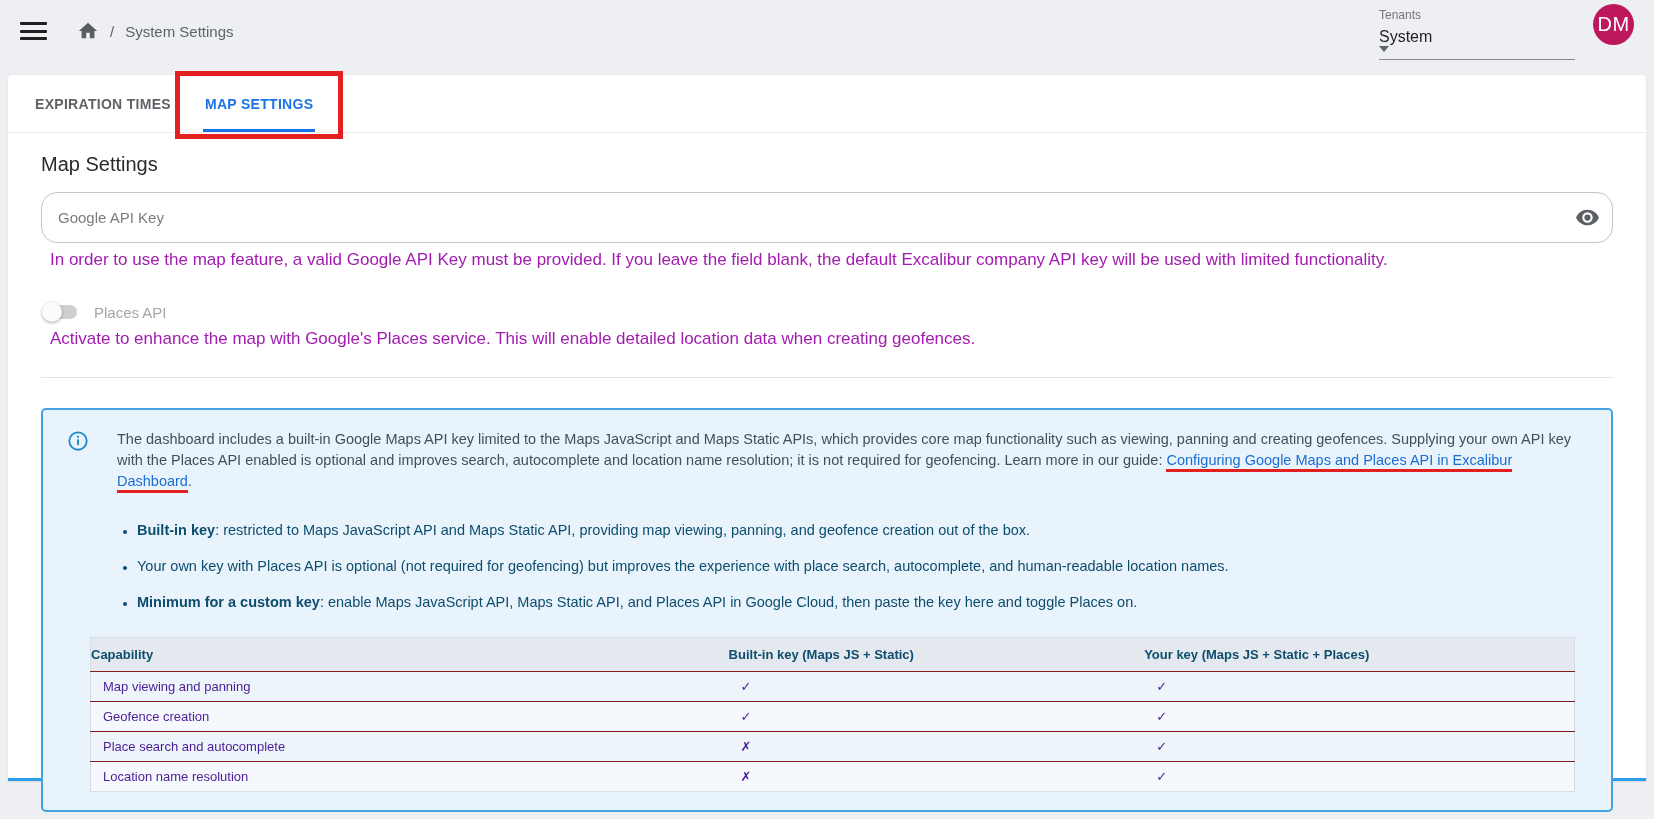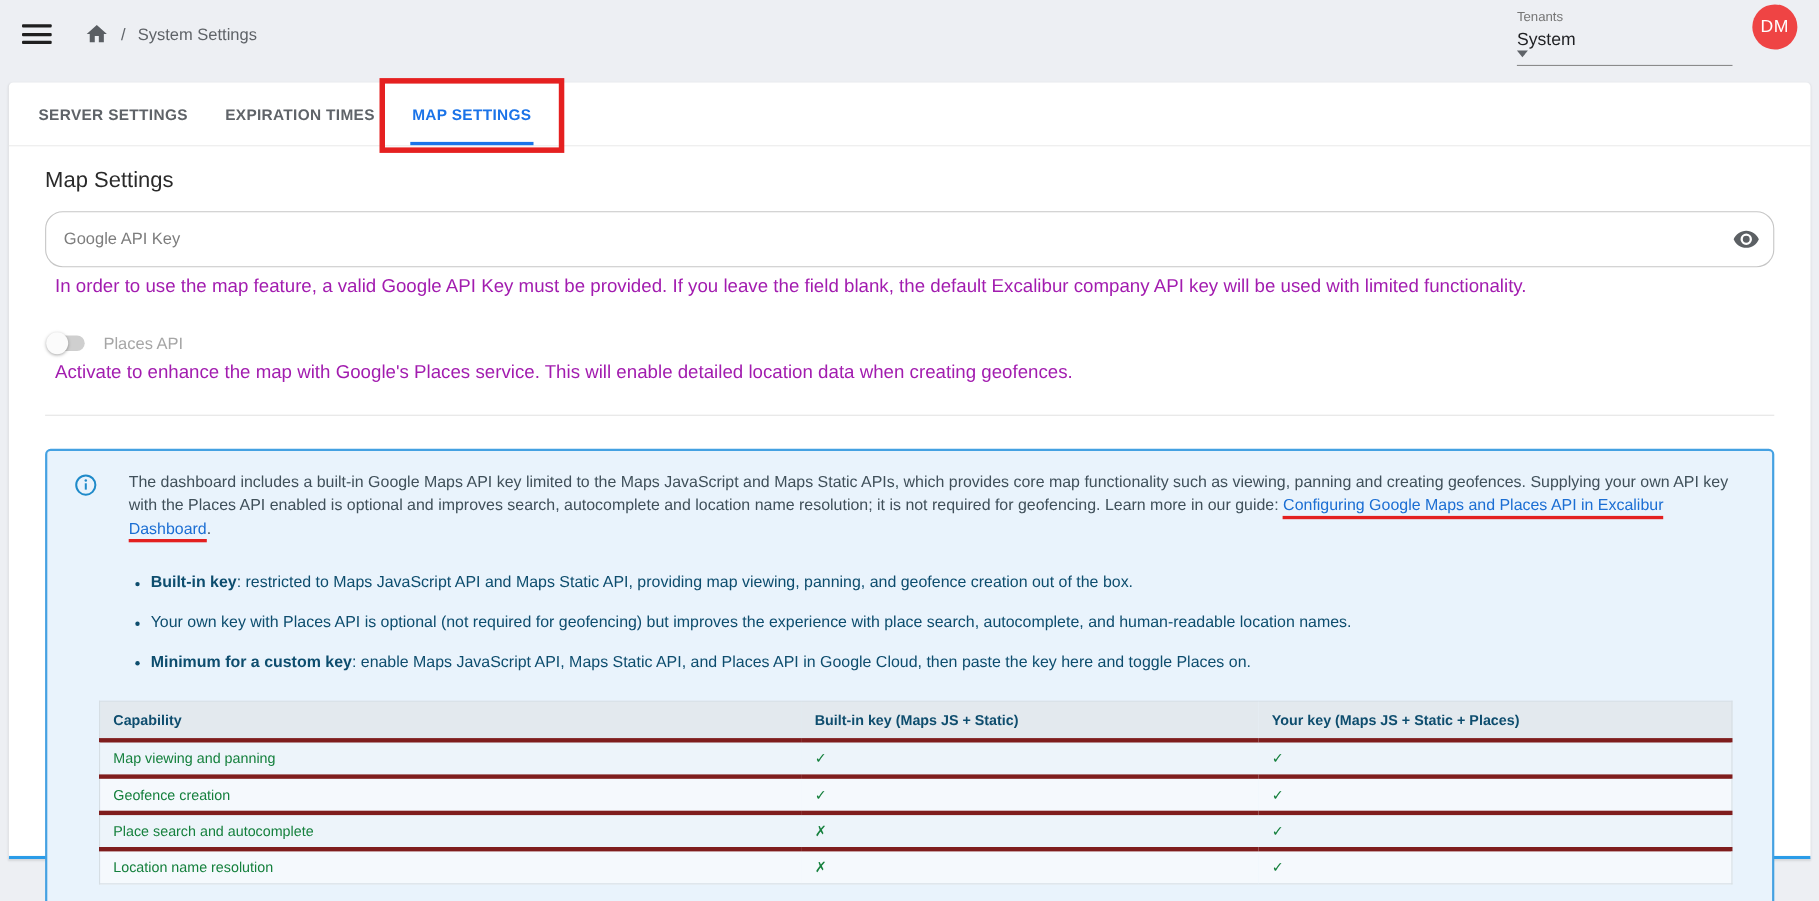--- a/index.html
+++ b/index.html
@@ -16,21 +16,21 @@
   .hamburger { width:27px; height:18px; display:flex; flex-direction:column; justify-content:space-between; cursor:pointer; margin-left:4px; }
   .hamburger span { height:3px; background:#1f1f1f; border-radius:1px; }
   .breadcrumb { display:flex; align-items:center; gap:11px; margin-left:30px; color:#5f6368; font-size:15px; }
   .breadcrumb .home-ic { width:22px; height:22px; fill:#5a5e63; cursor:pointer; }
   .topbar-right { margin-left:auto; display:flex; align-items:flex-start; gap:18px; }
   .tenant-select { width:196px; padding-top:6px; }
   .tenant-label { font-size:12px; color:#757575; margin-bottom:4px; }
   .tenant-value-row { display:flex; align-items:flex-start; justify-content:space-between; border-bottom:1px solid #8b8b8b; padding:2px 6px 7px 0; cursor:pointer;flex-direction:column; }
   .tenant-value { font-size:16px; color:#1f2023; }
   .caret-down { width:0; height:0; border-left:5px solid transparent; border-right:5px solid transparent; border-top:6px solid #5f6368; }
-  .avatar { width:41px; height:41px; border-radius:50%; background:#ef4444; color:#fff; display:flex; align-items:center; justify-content:center; font-size:16px; letter-spacing:.5px; cursor:pointer; margin-top:2px; }
+  .avatar { width:41px; height:41px; border-radius:50%; background:#be185d; color:#fff; display:flex; align-items:center; justify-content:center; font-size:20px; letter-spacing:.5px; cursor:pointer; margin-top:2px; }
 
   
   .card { margin:13px 8px 0; background:#ffffff; height:706px; border-radius:4px 4px 0 0;
           border-bottom:3px solid #2b9ce8; box-shadow:0 1px 2px rgba(0,0,0,.10); }
 
   .tabbar { display:flex; height:58px; border-bottom:1px solid #ececec; padding-left:10px; }
   .tab { position:relative; display:flex; align-items:center; padding:0 17px; font-size:14px; font-weight:bold;
          letter-spacing:.3px; color:#5f6368; cursor:pointer; }
   .tab.active { color:#1a73e8; }
   .tab.active::after { content:""; position:absolute; left:15px; right:15px; bottom:0; height:3px; background:#1a73e8; }
@@ -61,22 +61,22 @@
   .info-head { display:flex; gap:28px; }
   .info-ic { width:22px; height:22px; flex:none; margin-top:1px; }
   .info-text { font-size:14.5px; line-height:21px; color:#40505a; }
   .guide-link { color:#1b6ed3; text-decoration:none; cursor:pointer; border-bottom:3px solid #e32020; padding-bottom:1px; }
   .bullets { margin:28px 0 0 2px; padding-left:18px; color:#0d4d6e; font-size:14.5px; line-height:21px; }
   .bullets li { margin-bottom:15px; }
   .bullets li::marker { color:#0d4d6e; font-size:12px; }
 
   .cap-table { border-collapse:collapse; margin:9px 12px 6px 23px; width:calc(100% - 35px);
                border:1px solid #d6dee4; }
-  .cap-table th { background:#e3e9ee; text-align:left; font-size:13px; font-weight:bold; color:#0e4d6e; padding:9px 12px; }
-  .cap-table td { font-size:13px; color:#15803d; padding:7px 12px; border-top:4px solid #7f1d1d; }
+  .cap-table th { background:#e3e9ee; text-align:left; font-size:13px; font-weight:bold; color:#0e4d6e; padding:9px 0; }
+  .cap-table td { font-size:13px; color:#4c1d95; padding:7px 12px; border-top:1px solid #7f1d1d; }
   .cap-table tbody tr:nth-child(odd) { background:#edf4fa; }
   .cap-table tbody tr:nth-child(even) { background:#f5f9fd; }
   .cell-ok { color:#3a9d42; font-size:14px; }
   .cell-no { color:#e2483c; font-size:14px; }
   .col-cap { width:43%; } .col-built { width:28%; } .col-your { width:29%; }
 </style>
 </head>
 <body>
 
 <header class="topbar">
@@ -100,23 +100,20 @@
         <span class="caret-down"></span>
       </div>
     </div>
     <div class="avatar">DM</div>
   </div>
 </header>
 
 <main class="card">
 
   <nav class="tabbar">
-      <div class="tab">
-        <span>SERVER SETTINGS</span>
-      </div>
       <div class="tab">
         <span>EXPIRATION TIMES</span>
       </div>
       <div class="tab active">
         <span>MAP SETTINGS</span>
         <div class="annotation-rect"></div>
       </div>
     </nav>
 
   <div class="content">

